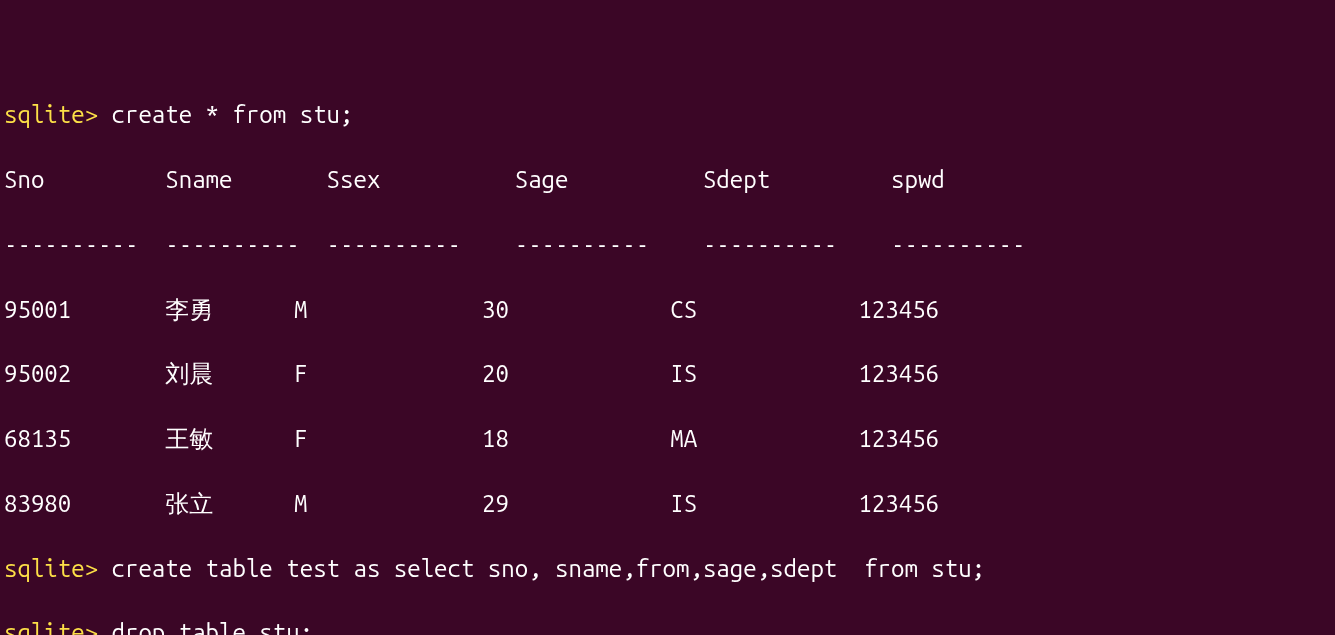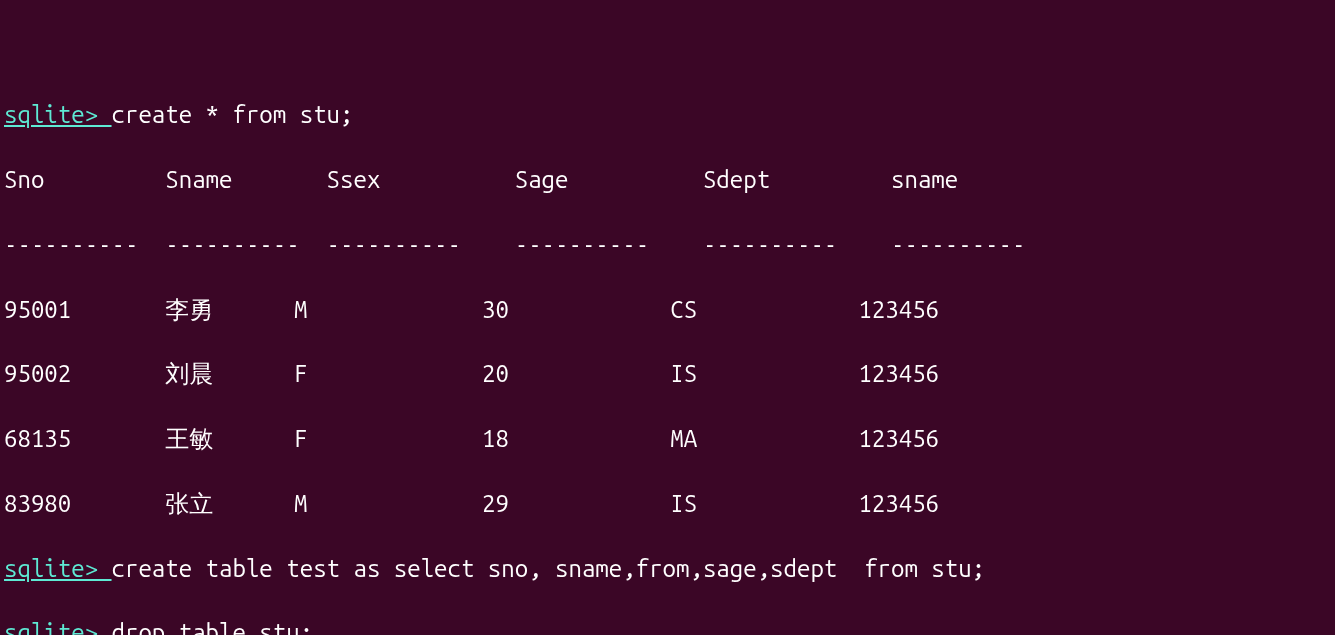--- a/index.html
+++ b/index.html
@@ -13,33 +13,32 @@
       font-family: "Ubuntu Mono", "DejaVu Sans Mono", "Consolas", monospace;
       font-size: 24px;
       line-height: 1.35;
       padding: 2px 4px;
       white-space: pre;
       overflow-x: hidden;
       width: 1335px;
       height: 635px;
     }
     .prompt {
-      color: #5eead4;
-      text-decoration: underline;
+      color: #fde047;
     }
     .line {
       white-space: pre;
     }
   </style>
 </head>
 <body>
 
 
 <div class="line"><span class="prompt">sqlite&gt; </span><span>create * from stu;</span></div>
-<div class="line">Sno         Sname       Ssex          Sage          Sdept         sname      </div>
+<div class="line">Sno         Sname       Ssex          Sage          Sdept         spwd      </div>
 <div class="line">----------  ----------  ----------    ----------    ----------    ----------</div>
 <div class="line">95001       李勇      M             30            CS            123456    </div>
 <div class="line">95002       刘晨      F             20            IS            123456    </div>
 <div class="line">68135       王敏      F             18            MA            123456    </div>
 <div class="line">83980       张立      M             29            IS            123456    </div>
 <div class="line"><span class="prompt">sqlite&gt; </span><span>create table test as select sno, sname,from,sage,sdept  from stu;</span></div>
 <div class="line"><span class="prompt">sqlite&gt; </span><span>drop table stu;</span></div>
 
 
 

